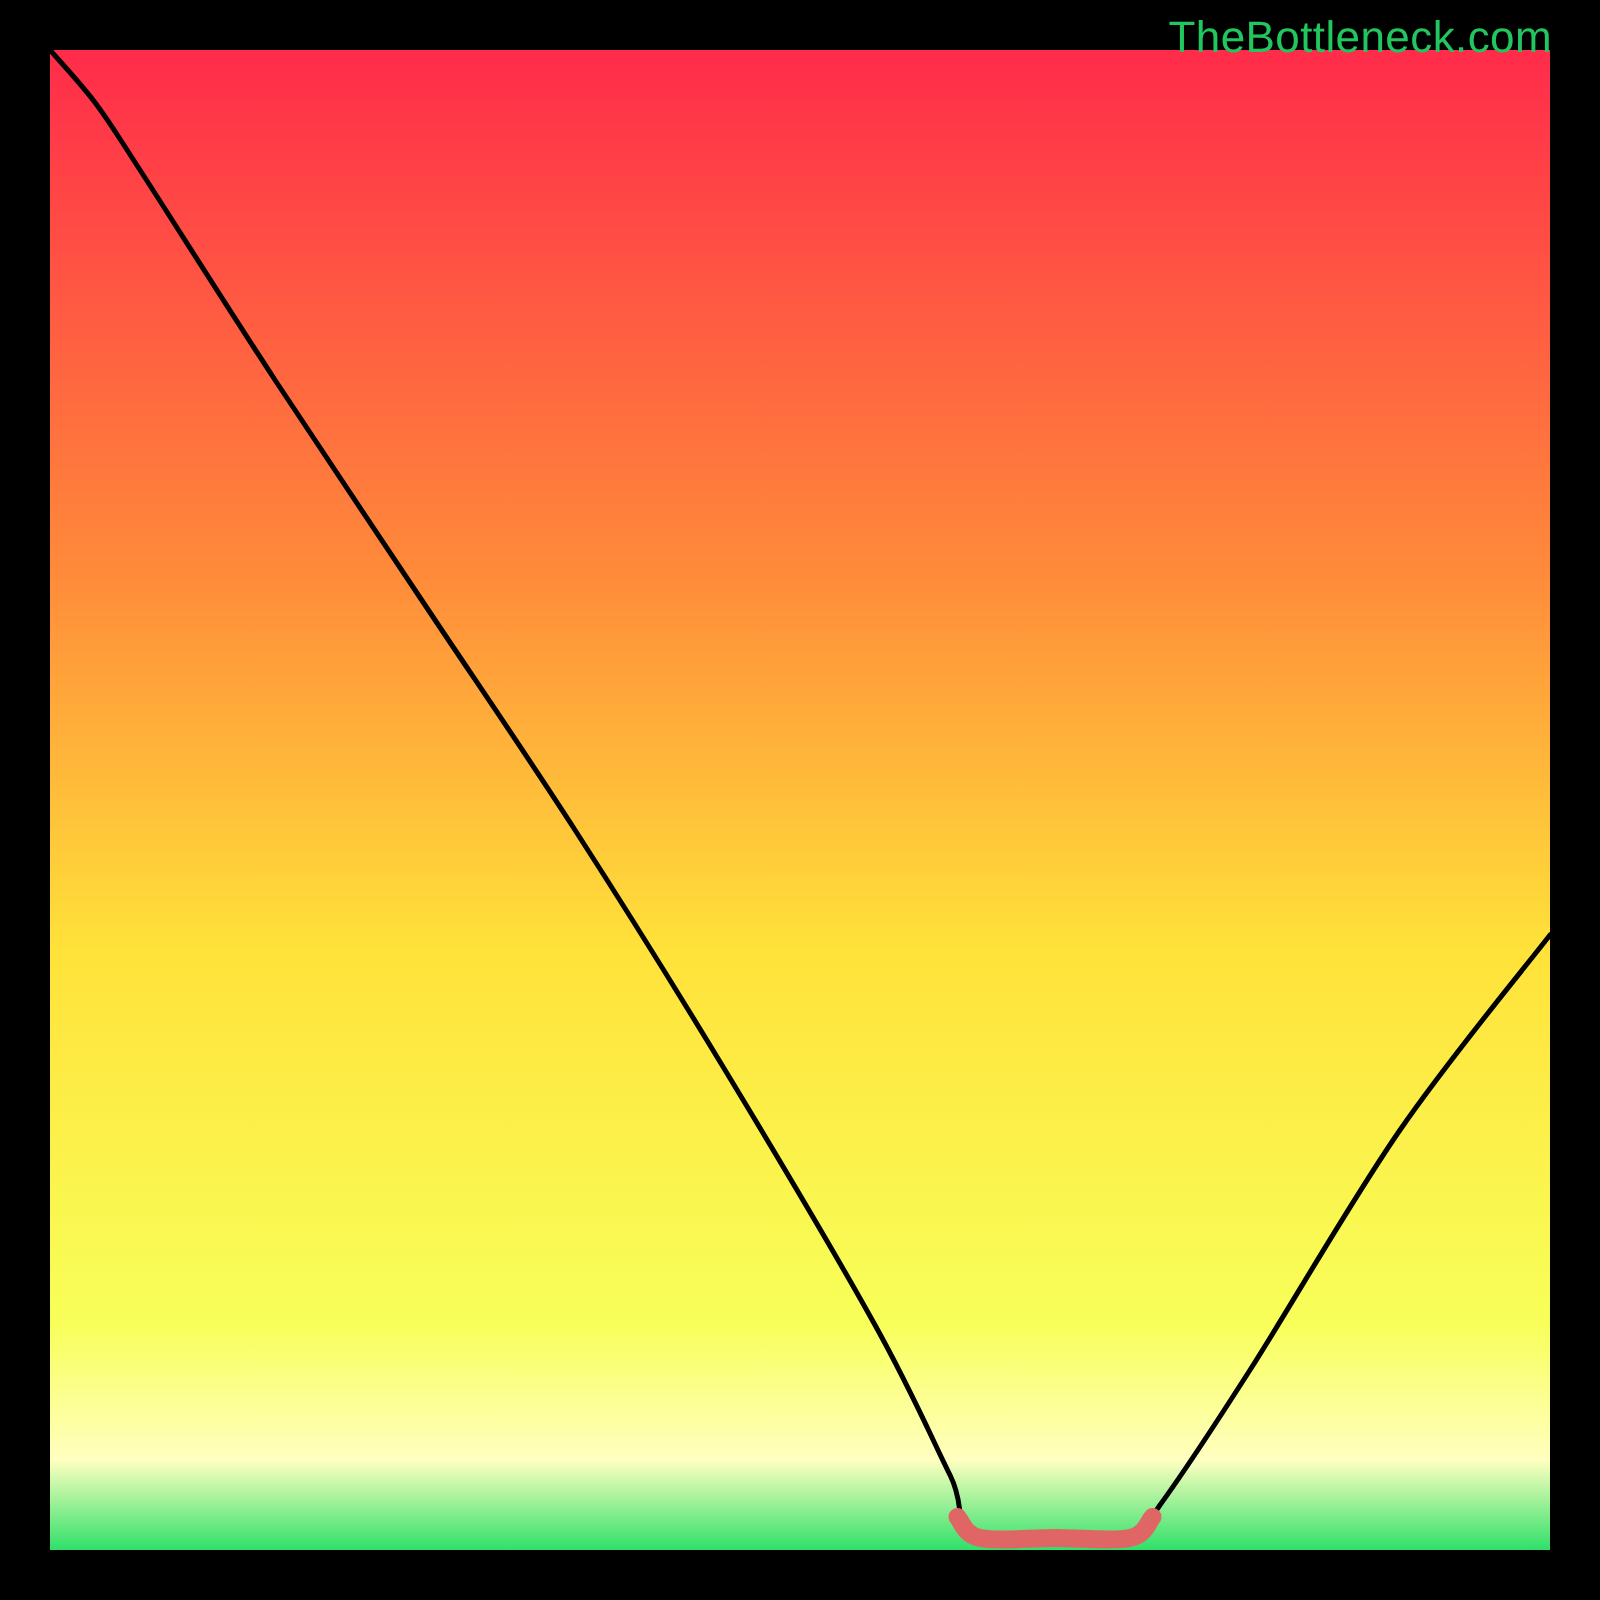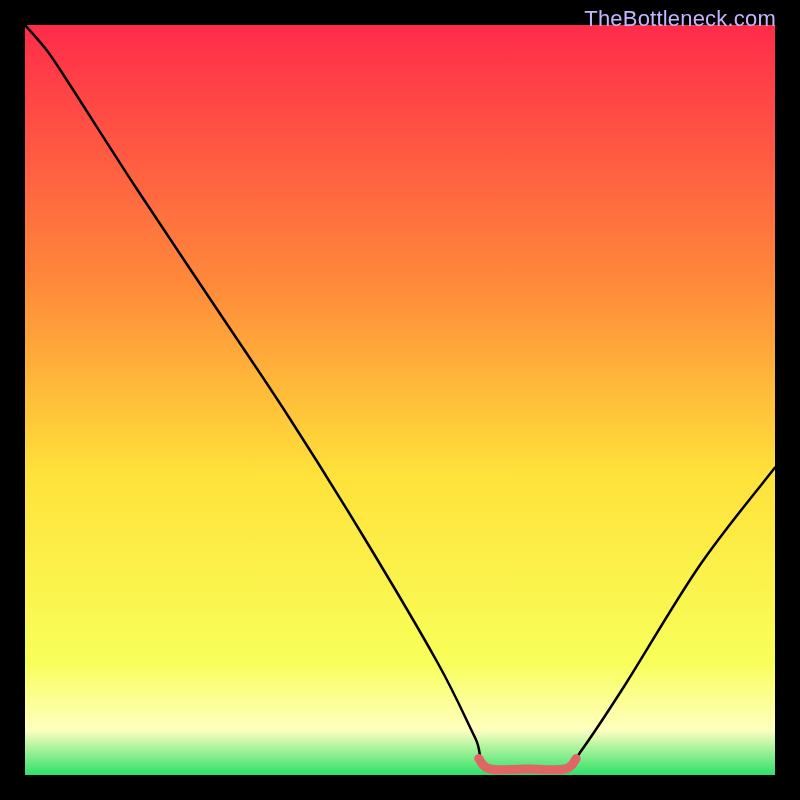--- a/index.html
+++ b/index.html
@@ -1,17 +1,17 @@
 <!DOCTYPE html>
 <html><head>
 <meta charset="utf-8">
 <style>
   * { margin: 0; padding: 0; box-sizing: border-box; }
   body { width: 800px; height: 800px; background: #000; position: relative; font-family: Arial, sans-serif; }
-  .watermark { position: absolute; top: 6px; right: 24px; color: #c4b5fd; font-size: 22px; letter-spacing: 0.2px; z-index: 10; }
+  .watermark { position: absolute; top: 6px; right: 24px; color: #22c55e; font-size: 22px; letter-spacing: 0.2px; z-index: 10; }
   .chart-wrap { position: absolute; left: 25px; top: 25px; width: 750px; height: 750px; }
   .chart-wrap svg { display: block; }
 </style>
 </head>
 <body>
 
 <div class="watermark">TheBottleneck.com</div>
 
 <div class="chart-wrap">
   <svg id="chart-svg" width="750" height="750" viewBox="0 0 750 750">

